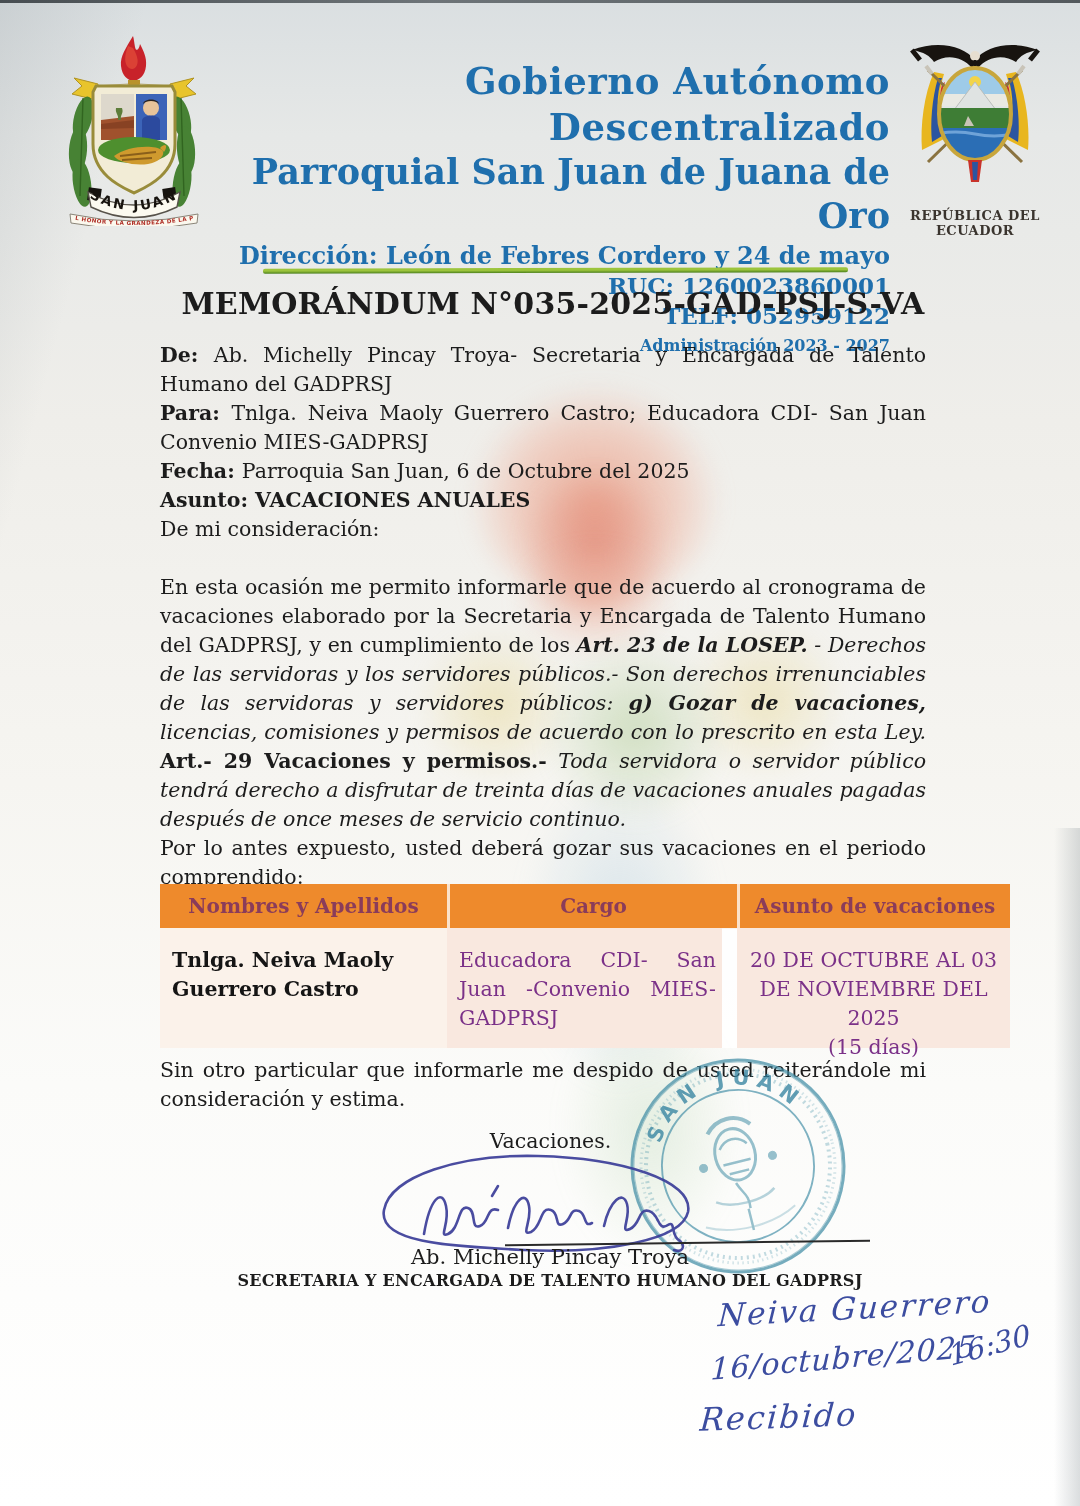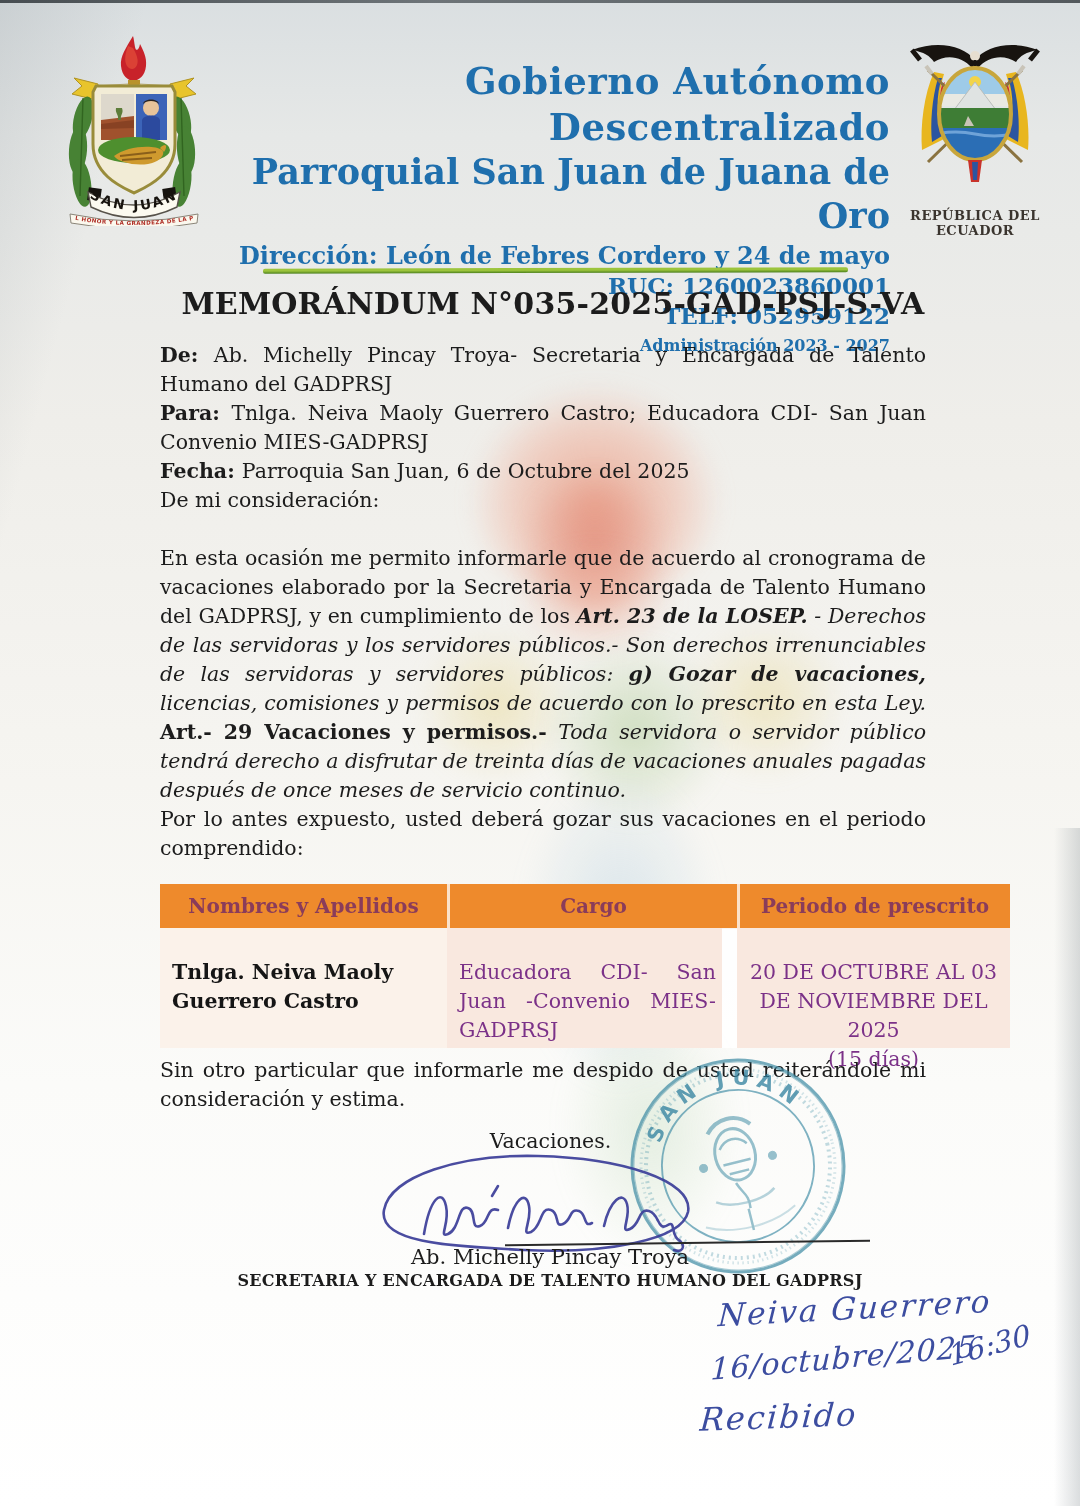--- a/index.html
+++ b/index.html
@@ -67,21 +67,21 @@
   
   .vac-table{position:absolute;left:160px;top:884px;width:850px;}
   .vt-head{display:flex;height:44px;background:var(--table-orange,#ee8a2c);
     box-shadow:0 1px 0 rgba(180,90,20,.4);}
   .vt-head .hc{display:flex;align-items:center;justify-content:center;
     color:var(--table-header-text,#8a3c5a);font-weight:bold;font-size:20px;}
   .vt-head .hc1{width:287px;border-right:3px solid rgba(255,255,255,.75);}
   .vt-head .hc2{width:287px;border-right:3px solid rgba(255,255,255,.75);}
   .vt-head .hc3{flex:1;}
   .vt-row{display:flex;height:120px;}
-  .vt-row .c{padding-top:30px;box-sizing:border-box;font-size:20.5px;line-height:29px;}
+  .vt-row .c{padding-top:18px;box-sizing:border-box;font-size:20.5px;line-height:29px;}
   .c-nombre{width:287px;background:#fbf2ea;font-weight:bold;color:#151515;padding-left:12px;padding-right:40px;}
   .c-cargo{width:275px;background:#f9e8df;color:var(--table-purple,#7b3188);text-align:justify;padding-left:12px;padding-right:6px;}
   .c-sep{width:15px;background:rgba(255,255,255,.85);}
   .c-periodo{flex:1;background:#f9e8df;color:var(--table-purple,#7b3188);text-align:center;padding-left:6px;padding-right:6px;}
 
   
   .sig-svg{position:absolute;left:368px;top:1146px;width:335px;height:112px;}
   .sig-line{position:absolute;left:505px;top:1242px;width:365px;height:2px;background:#2a2a2a;transform:rotate(-0.7deg);}
   .signer-name{position:absolute;left:100px;top:1245px;width:900px;text-align:center;font-size:21px;}
   .signer-title{position:absolute;left:90px;top:1271px;width:920px;text-align:center;font-weight:bold;font-size:16px;letter-spacing:.3px;}
@@ -230,32 +230,33 @@
     <div class="t6">Administración 2023 - 2027</div>
   </div>
   <div class="green-rule"></div>
 
   <div class="letter">
     <div class="memo-title">MEMORÁNDUM N°035-2025-GAD-PSJ-S-VA</div>
     <div class="meta">
       <p><span style="font-weight: bold;">De: </span><span>Ab. Michelly Pincay Troya- Secretaria y Encargada de Talento Humano del GADPRSJ</span></p>
       <p><span style="font-weight: bold;">Para: </span><span>Tnlga. Neiva Maoly Guerrero Castro; Educadora CDI- San Juan Convenio MIES-GADPRSJ</span></p>
       <p><span style="font-weight: bold;">Fecha: </span><span>Parroquia San Juan, 6 de Octubre del 2025</span></p>
+      <p><span style="font-weight: bold;">Asunto: </span><span style="font-weight: bold;">VACACIONES ANUALES</span></p>
       <p><span>De mi consideración:</span></p>
     </div>
     <div class="gap28"></div>
     <p class="body-par"><span>En esta ocasión me permito informarle que de acuerdo al cronograma de vacaciones elaborado por la Secretaria y Encargada de Talento Humano del GADPRSJ, y  en cumplimiento de los </span><span style="font-weight: bold; font-style: italic;">Art. 23 de la LOSEP.</span><span style="font-style: italic;"> - Derechos de las servidoras y los servidores públicos.- Son derechos irrenunciables de las servidoras y servidores públicos: </span><span style="font-weight: bold; font-style: italic;">g) Gozar de vacaciones,</span><span style="font-style: italic;"> licencias, comisiones y permisos de acuerdo con lo prescrito en esta Ley. </span><span style="font-weight: bold;">Art.- 29 Vacaciones y permisos.-</span><span style="font-style: italic;"> Toda servidora o servidor público tendrá derecho a disfrutar de treinta días de vacaciones anuales pagadas después de once meses de servicio continuo.</span></p>
     <p class="body-par"><span>Por lo antes expuesto, usted deberá gozar sus vacaciones en el periodo comprendido:</span></p>
   </div>
 
   <div class="vac-table">
     <div class="vt-head">
       <div class="hc hc1">Nombres y Apellidos</div>
       <div class="hc hc2">Cargo</div>
-      <div class="hc hc3">Periodo de prescrito</div>
+      <div class="hc hc3">Asunto de vacaciones</div>
     </div>
     <div class="vt-row">
       <div class="c c-nombre">Tnlga. Neiva Maoly Guerrero Castro</div>
       <div class="c c-cargo">Educadora CDI- San Juan -Convenio MIES- GADPRSJ</div>
       <div class="c-sep"></div>
       <div class="c c-periodo">
         <div>20 DE OCTUBRE AL 03 DE NOVIEMBRE DEL 2025</div>
         <div>(15 días)</div>
       </div>
     </div>

